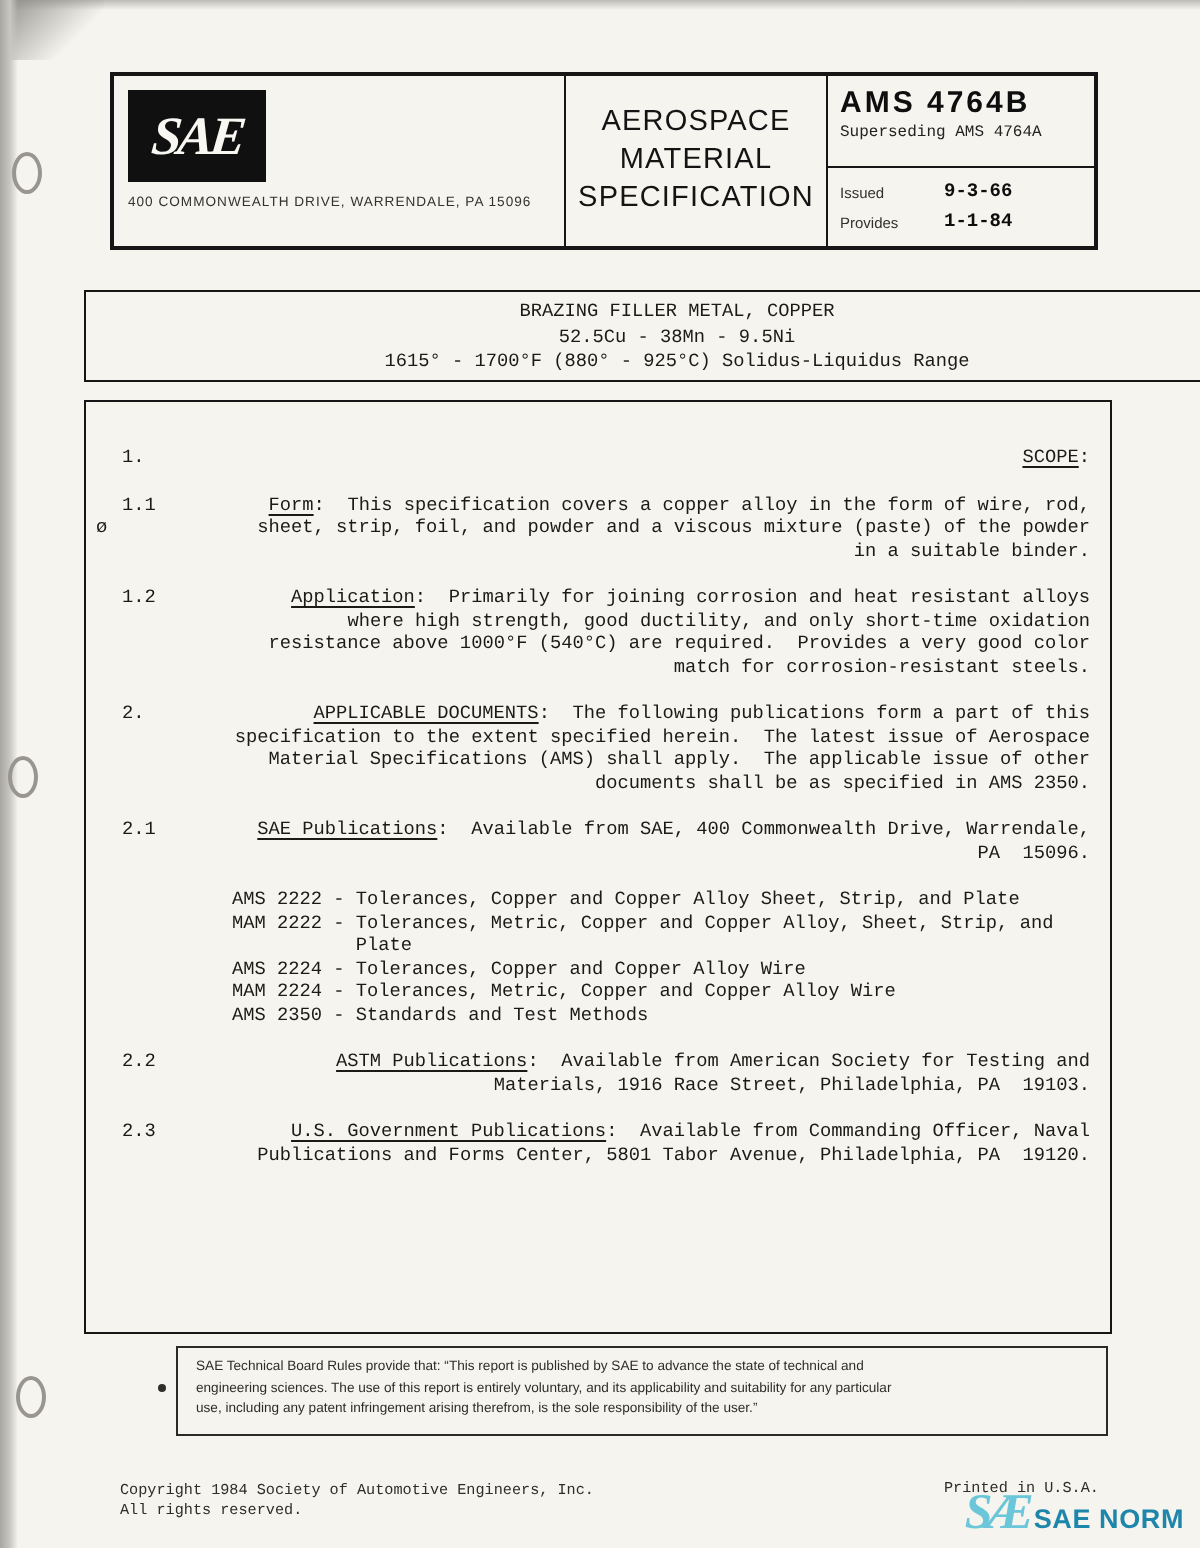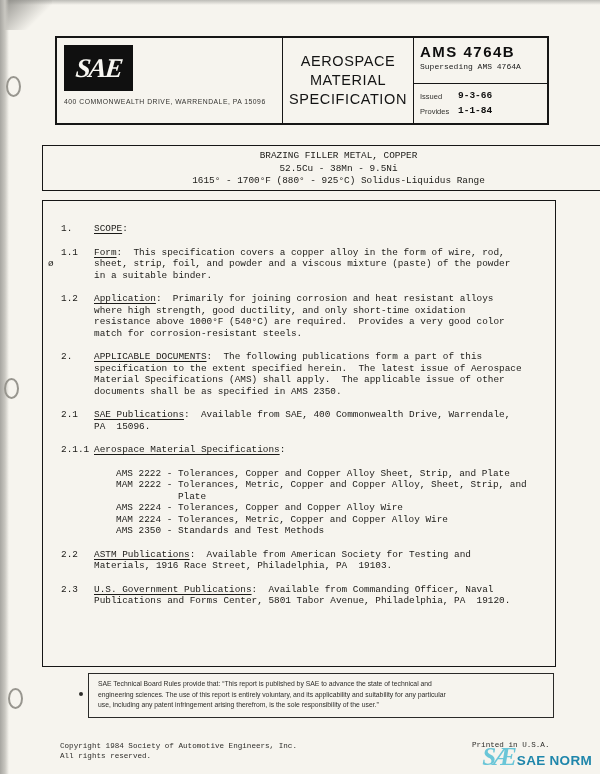--- a/index.html
+++ b/index.html
@@ -32,37 +32,37 @@
     font-size:10.5px; line-height:13px; color:#111; }
   .address { margin-top:7px; font-size:6.8px; letter-spacing:0.5px; color:#33322f; white-space:nowrap; }
   .hdr-col2 { border-right:1.5px solid #161616; display:flex; align-items:center; justify-content:center; }
   .doc-type { text-align:center; font-weight:normal; font-size:14.5px; line-height:19px;
     letter-spacing:0.6px; color:#141414; }
   .hdr-col3 { display:flex; flex-direction:column; }
   .spec-cell { height:46px; border-bottom:1.5px solid #161616; padding:5px 4px 0 6px; }
   .spec-number { font-weight:bold; font-size:15px; letter-spacing:1.5px; color:#0e0e0e; }
   .superseding { margin-top:2px; font-family:"Liberation Mono",monospace; font-size:8px; color:#222; }
   .dates-cell { flex:1; padding:6px 4px 0 6px; }
-  .date-row { display:flex; margin-bottom:4px; }
+  .date-row { display:flex; margin-bottom:4px;gap:14px; }
   .date-label { width:38px; font-size:7.5px; color:#33322f; padding-top:1.5px; }
   .date-val { font-family:"Liberation Mono",monospace; font-weight:bold; font-size:9.5px; color:#0e0e0e; }
 
   
   .title-box { position:absolute; left:42px; top:145px; width:593px; height:46px;
     border:1.5px solid #161616; padding-top:4px; }
   .title-lines { text-align:center; font-family:"Liberation Mono",monospace;
     font-size:9.4px; line-height:12.5px; color:#1b1a17; }
 
   
   .main-box { position:absolute; left:42px; top:200px; width:514px; height:467px;
     border:1.5px solid #161616; padding:22px 10px 0 18px;
     font-family:"Liberation Mono",monospace; font-size:9.4px; line-height:11.5px; color:#1b1a17; }
   .para { position:relative; display:flex; margin-bottom:12px; }
   .para .num { flex:0 0 33px; }
-  .para .ptext { flex:1; white-space:pre-wrap; }
+  .para .ptext { flex:1; white-space:pre-wrap;text-align:right; }
   .u { text-decoration:underline; text-underline-offset:1.5px; }
   .rev-mark { position:absolute; left:-13px; top:11.5px; }
   .doc-list { margin:0 0 12px 55px; }
   [data-bind-lines] { white-space:pre-wrap; }
 
   
   .rules-box { position:absolute; left:88px; top:673px; width:466px; height:45px;
     border:1.2px solid #2a2a28; padding:5px 8px 0 9px; }
   .rules-text { font-size:6.8px; line-height:10.5px; color:#2e2d2a; }
   .bullet-mark { position:absolute; left:79px; top:692px; width:4px; height:4px;
@@ -156,24 +156,20 @@
 Material Specifications (AMS) shall apply.  The applicable issue of other
 documents shall be as specified in AMS 2350.</span></span>
     </div>
 
     <div class="para">
       <span class="num" data-bind="body.sections.4.num">2.1</span>
       <span class="ptext"><span class="u" data-bind="body.sections.4.label">SAE Publications</span><span data-bind="body.sections.4.sep">:  </span><span data-bind-lines="body.sections.4.lines">Available from SAE, 400 Commonwealth Drive, Warrendale,
 PA  15096.</span></span>
     </div>
 
-    <div class="para">
-      <span class="num" data-bind="body.sections.5.num">2.1.1</span>
-      <span class="ptext"><span class="u" data-bind="body.sections.5.label">Aerospace Material Specifications</span><span data-bind="body.sections.5.sep">:</span></span>
-    </div>
 
     <div class="doc-list" data-bind-lines="body.ams_documents">AMS 2222 - Tolerances, Copper and Copper Alloy Sheet, Strip, and Plate
 MAM 2222 - Tolerances, Metric, Copper and Copper Alloy, Sheet, Strip, and
            Plate
 AMS 2224 - Tolerances, Copper and Copper Alloy Wire
 MAM 2224 - Tolerances, Metric, Copper and Copper Alloy Wire
 AMS 2350 - Standards and Test Methods</div>
 
     <div class="para">
       <span class="num" data-bind="body.sections.6.num">2.2</span>

